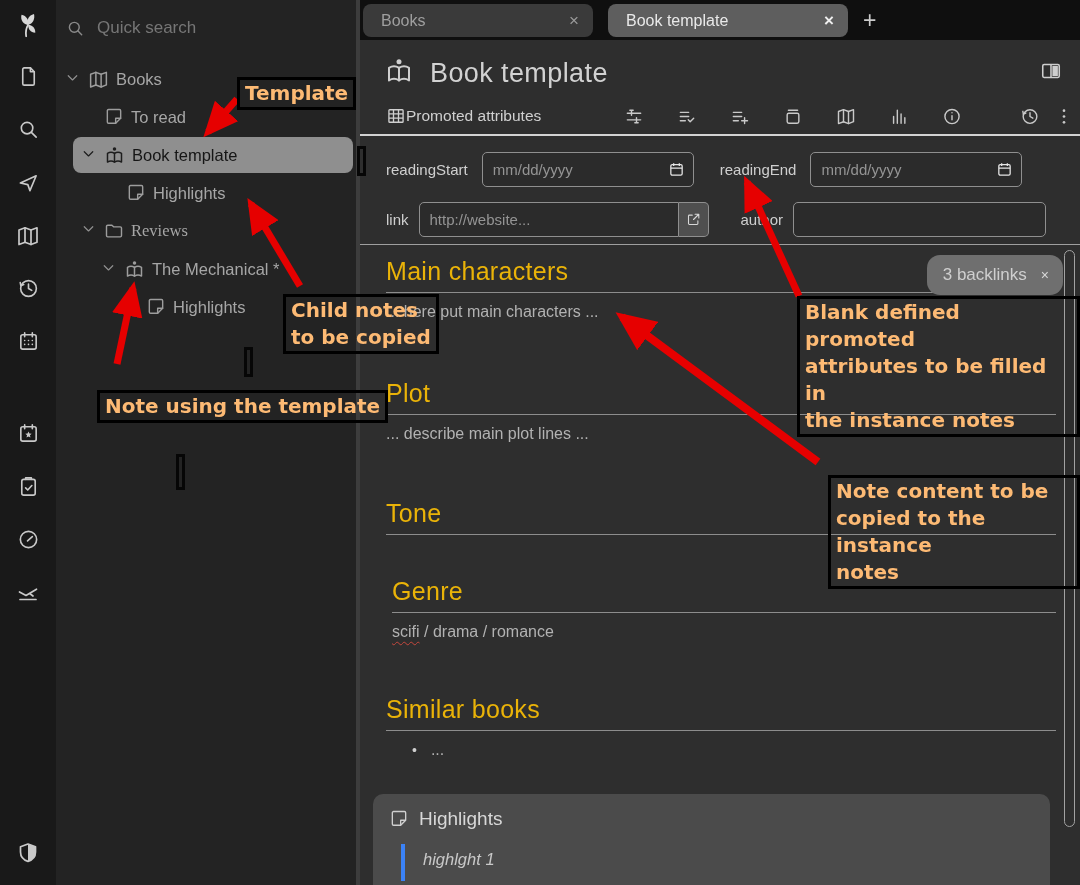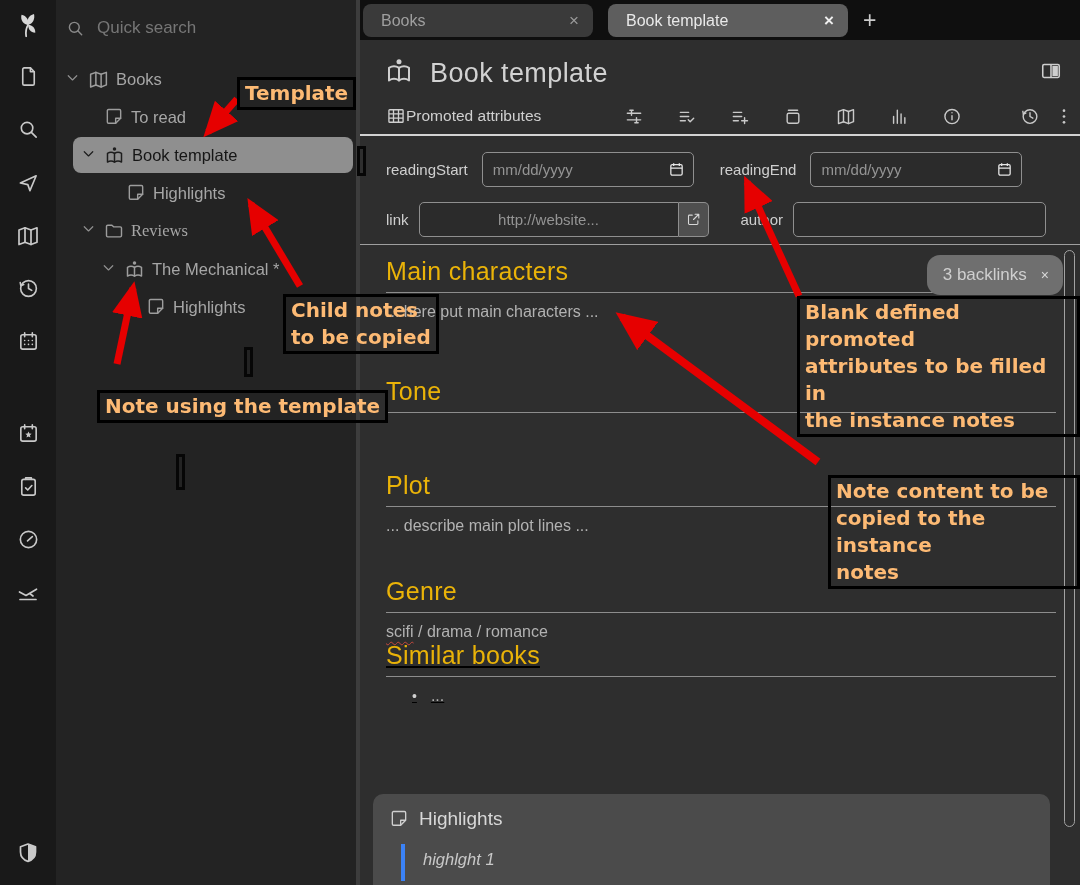--- a/index.html
+++ b/index.html
@@ -78,21 +78,21 @@
   .inwrap { position:relative; display:flex; align-items:center; }
   .pinput {
     height:35px; background:#2b2b2b; border:1px solid #8f8f8f; border-radius:5px;
     color:#fde047; font-size:15px; padding:0 10px; outline:none; width:100%;
     font-family:"Liberation Sans", sans-serif;
   }
   .pinput::placeholder { color:#949494; }
   .calico { position:absolute; right:9px; pointer-events:none; display:flex; }
   .calico svg { stroke:#e6e6e6; fill:none; stroke-width:1.8; }
   .linkgroup { display:flex; }
-  .linkgroup .pinput { border-radius:5px 0 0 5px;text-align:center; }
+  .linkgroup .pinput { border-radius:5px 0 0 5px; }
   .linkbtn {
     width:30px; height:35px; background:#4f4f4f; border:1px solid #8f8f8f; border-left:none;
     border-radius:0 5px 5px 0; display:flex; align-items:center; justify-content:center;
   }
   .linkbtn svg { stroke:#d8d8d8; fill:none; stroke-width:1.7; stroke-linecap:round; stroke-linejoin:round; }
 
   .scrollarea { flex:1; position:relative; padding:12px 24px 0 26px; overflow:hidden; }
   .sec h2 {
     margin:0; font-size:25px; font-weight:300; color:#eab308; letter-spacing:.3px;
     padding-bottom:6px; border-bottom:1px solid #8d8d8d;
@@ -449,35 +449,35 @@
       <div class="backlinks">
         <span>3 backlinks</span>
         <span class="x">×</span>
       </div>
 
       <div class="sec">
         <h2>Main characters</h2>
         <div class="sbody">... here put main characters ...</div>
       </div>
 
-      <div class="sec" style="margin-top:56px;">
-        <h2>Tone</h2>
-      </div>
-
       <div class="sec" style="margin-top:58px;">
         <h2>Plot</h2>
         <div class="sbody">... describe main plot lines ...</div>
       </div>
 
-      <div class="sec" style="margin-top:42px;">
+      <div class="sec" style="margin-top:56px;">
+        <h2>Tone</h2>
+      </div>
+
+      <div class="sec" style="margin-top:42px;margin-left:6px;">
         <h2>Genre</h2>
         <div class="sbody"><span class="wavy">scifi</span><span> / drama / romance</span></div>
       </div>
 
-      <div class="sec" style="text-decoration:underline;">
+      <div class="sec" style="margin-top:54px;">
         <h2>Similar books</h2>
         <div class="bullet-line">
           <span class="bullet-glyph">•</span>
           <span>...</span>
         </div>
       </div>
 
       <div class="hcard">
         <div class="hcard-title">
           <svg width="20" height="20" viewBox="0 0 24 24">

